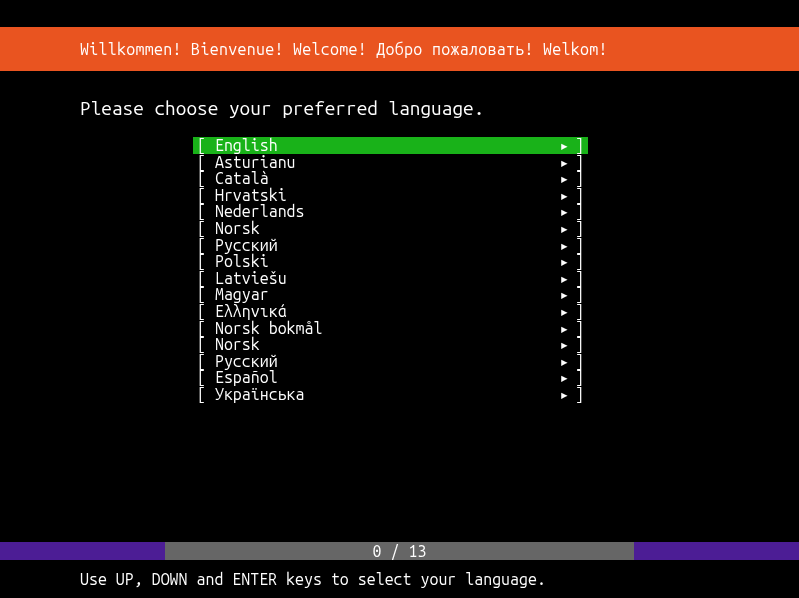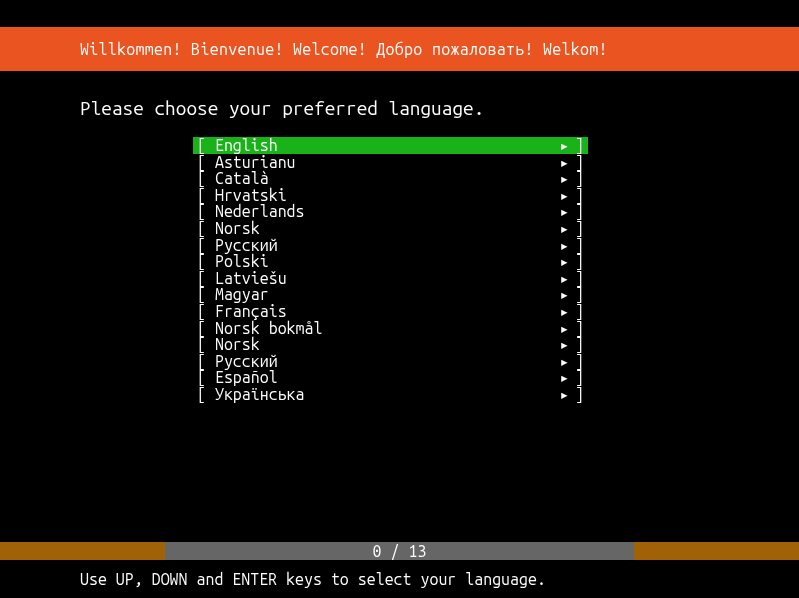--- a/index.html
+++ b/index.html
@@ -45,21 +45,21 @@
     .row .lb { flex: 0 0 auto; }
     .row .name { flex: 0 0 auto; text-align: right; }
     .row .sp { flex: 1 1 auto; }
     .row .arrow { flex: 0 0 auto; }
     .row .rb { flex: 0 0 auto; margin-left: 6px; }
     .progress-bar {
       position: absolute;
       left: 0; right: 0;
       bottom: 38px;
       height: 18px;
-      background: #a16207;
+      background: #4c1d95;
       display: flex;
       align-items: center;
       justify-content: center;
     }
     .progress-track {
       position: absolute;
       left: 165px;
       right: 165px;
       top: 0; bottom: 0;
       background: #666;
@@ -90,21 +90,21 @@
     <div class="row selected"><span class="lb">[ </span><span class="name">English</span><span class="sp"></span><span class="arrow">▸</span><span class="rb">]</span></div>
     <div class="row"><span class="lb">[ </span><span class="name">Asturianu</span><span class="sp"></span><span class="arrow">▸</span><span class="rb">]</span></div>
     <div class="row"><span class="lb">[ </span><span class="name">Català</span><span class="sp"></span><span class="arrow">▸</span><span class="rb">]</span></div>
     <div class="row"><span class="lb">[ </span><span class="name">Hrvatski</span><span class="sp"></span><span class="arrow">▸</span><span class="rb">]</span></div>
     <div class="row"><span class="lb">[ </span><span class="name">Nederlands</span><span class="sp"></span><span class="arrow">▸</span><span class="rb">]</span></div>
     <div class="row"><span class="lb">[ </span><span class="name">Norsk</span><span class="sp"></span><span class="arrow">▸</span><span class="rb">]</span></div>
     <div class="row"><span class="lb">[ </span><span class="name">Русский</span><span class="sp"></span><span class="arrow">▸</span><span class="rb">]</span></div>
     <div class="row"><span class="lb">[ </span><span class="name">Polski</span><span class="sp"></span><span class="arrow">▸</span><span class="rb">]</span></div>
     <div class="row"><span class="lb">[ </span><span class="name">Latviešu</span><span class="sp"></span><span class="arrow">▸</span><span class="rb">]</span></div>
     <div class="row"><span class="lb">[ </span><span class="name">Magyar</span><span class="sp"></span><span class="arrow">▸</span><span class="rb">]</span></div>
-    <div class="row"><span class="lb">[ </span><span class="name">Français</span><span class="sp"></span><span class="arrow">▸</span><span class="rb">]</span></div>
+    <div class="row"><span class="lb">[ </span><span class="name">Ελληνικά</span><span class="sp"></span><span class="arrow">▸</span><span class="rb">]</span></div>
     <div class="row"><span class="lb">[ </span><span class="name">Norsk bokmål</span><span class="sp"></span><span class="arrow">▸</span><span class="rb">]</span></div>
     <div class="row"><span class="lb">[ </span><span class="name">Norsk</span><span class="sp"></span><span class="arrow">▸</span><span class="rb">]</span></div>
     <div class="row"><span class="lb">[ </span><span class="name">Русский</span><span class="sp"></span><span class="arrow">▸</span><span class="rb">]</span></div>
     <div class="row"><span class="lb">[ </span><span class="name">Español</span><span class="sp"></span><span class="arrow">▸</span><span class="rb">]</span></div>
     <div class="row"><span class="lb">[ </span><span class="name">Українська</span><span class="sp"></span><span class="arrow">▸</span><span class="rb">]</span></div>
   </div>
 
 <div class="progress-bar">
   <div class="progress-track"></div>
   <span class="progress-text">0 / 13</span>

